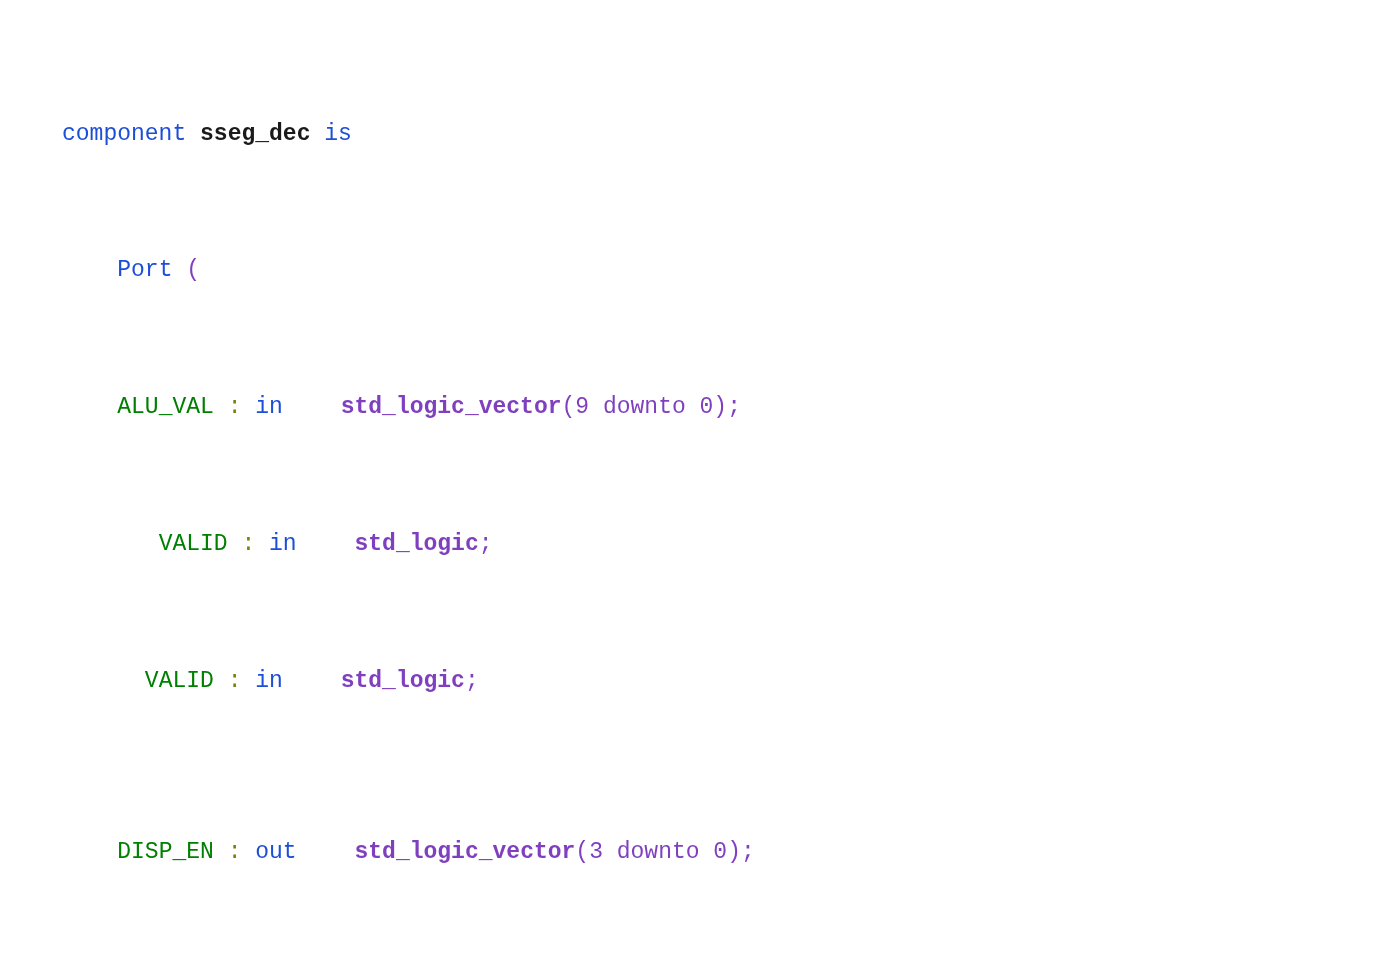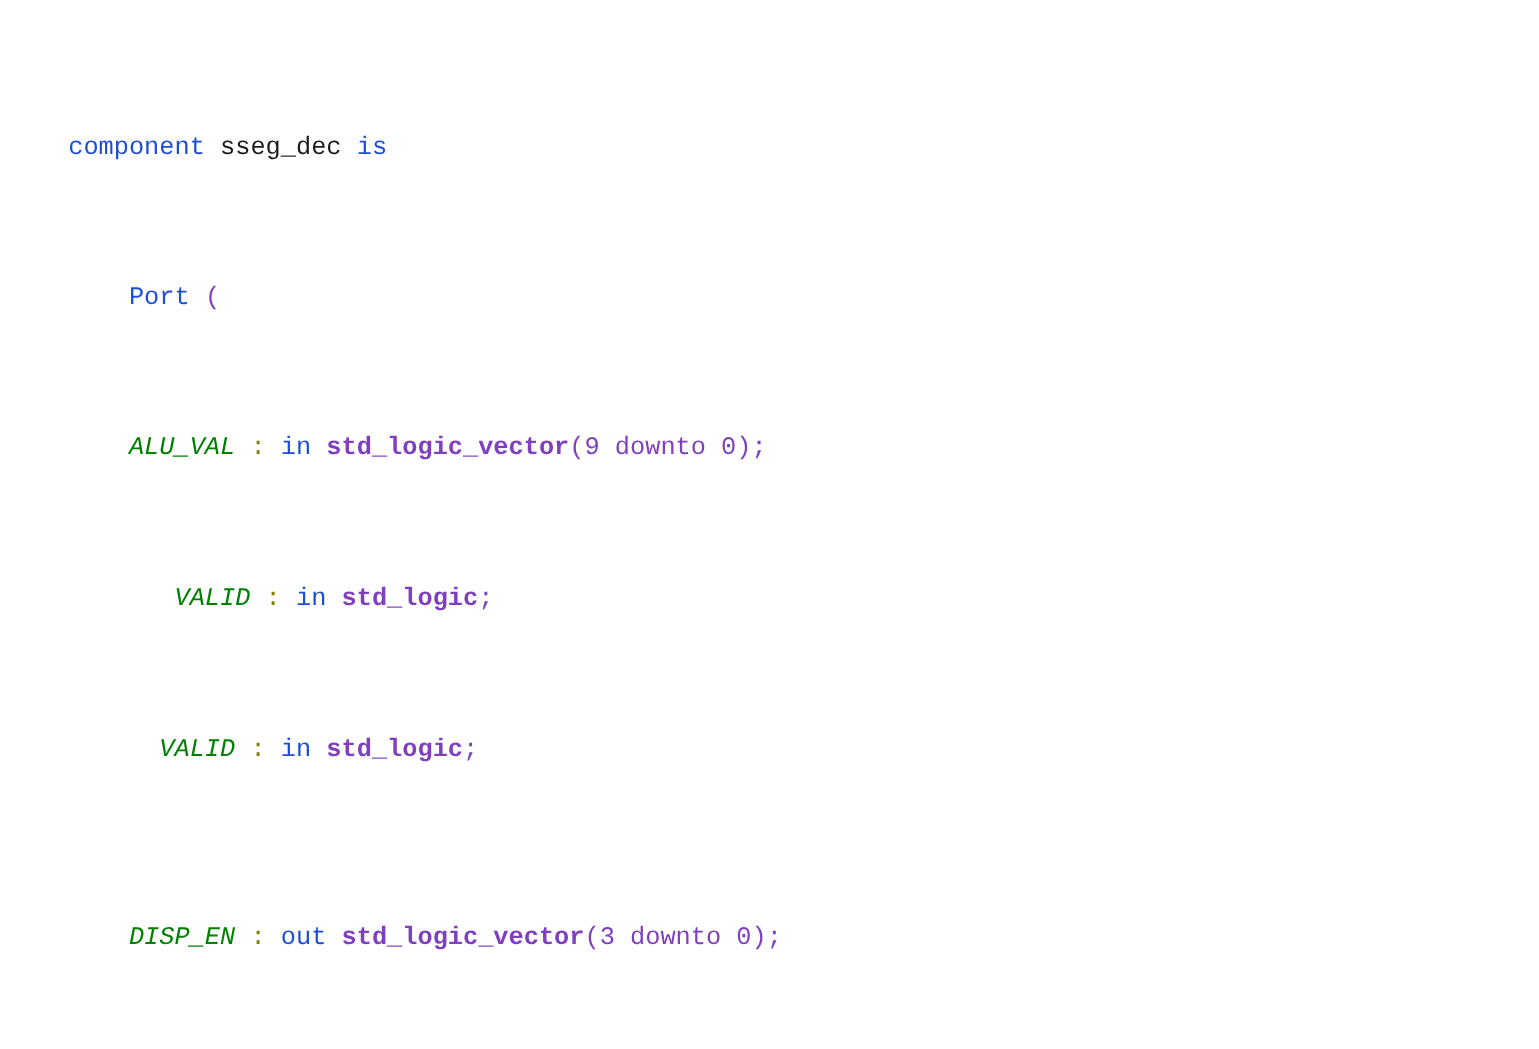--- a/index.html
+++ b/index.html
@@ -23,23 +23,23 @@
     white-space: pre;
     letter-spacing: 0px;
     -webkit-font-smoothing: none;
   }
   .line {
     white-space: pre;
     height: 34.2px;
   }
   
   .kw   { color: #1d4ed8; }            
-  .typ  { color: #7F3FBF; font-weight: bold; }  
-  .sig  { color: #008000; font-style: italic; }            
-  .ent  { color: #1a1a1a; font-weight: normal; }  
+  .typ  { color: #7F3FBF; font-weight: bold; margin-left: 44px; }  
+  .sig  { color: #008000; }            
+  .ent  { color: #1a1a1a; font-weight: bold; }  
   .pun  { color: #7F3FBF; }            
   .col  { color: #808000; } 
   .plain{ color: #1a1a1a; }
 </style>
 </head>
 <body>
 
 <div id="code">
 
   <div class="line"><span class="plain"></span><span class="kw">component</span><span class="plain"> </span><span class="ent">sseg_dec</span><span class="plain"> </span><span class="kw">is</span></div>

